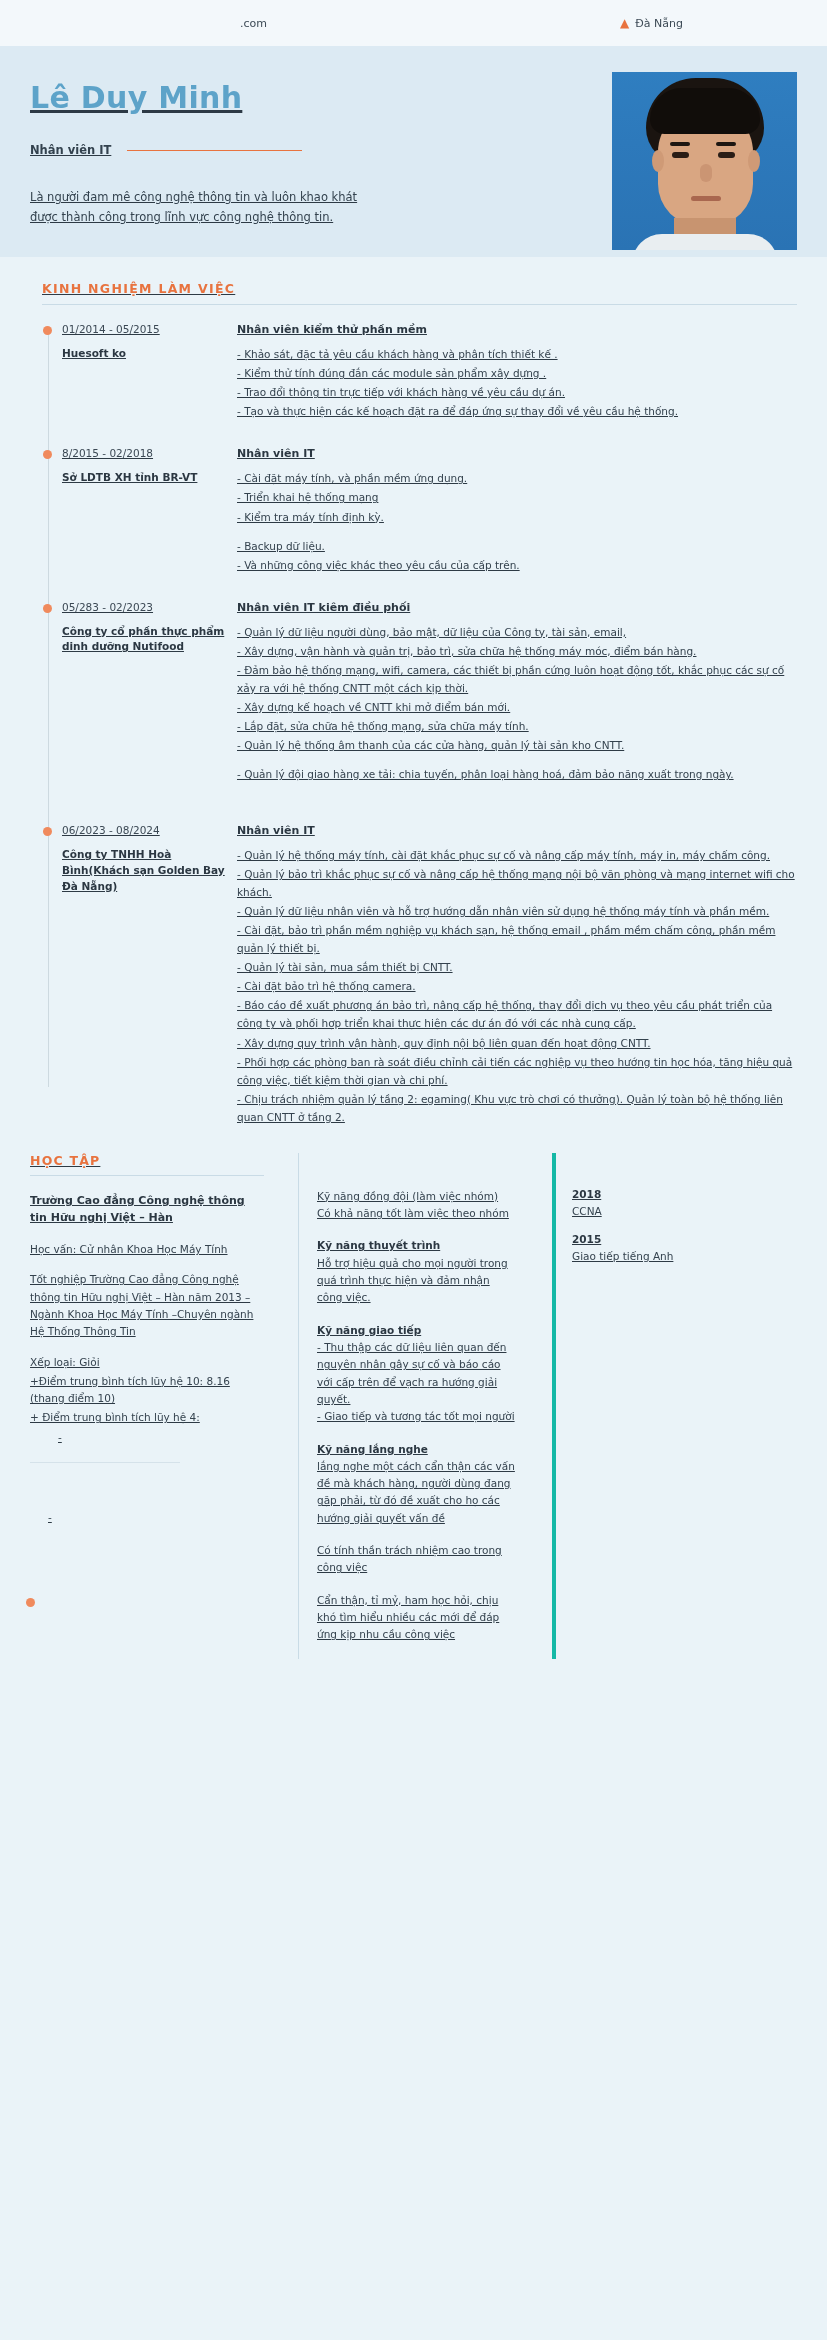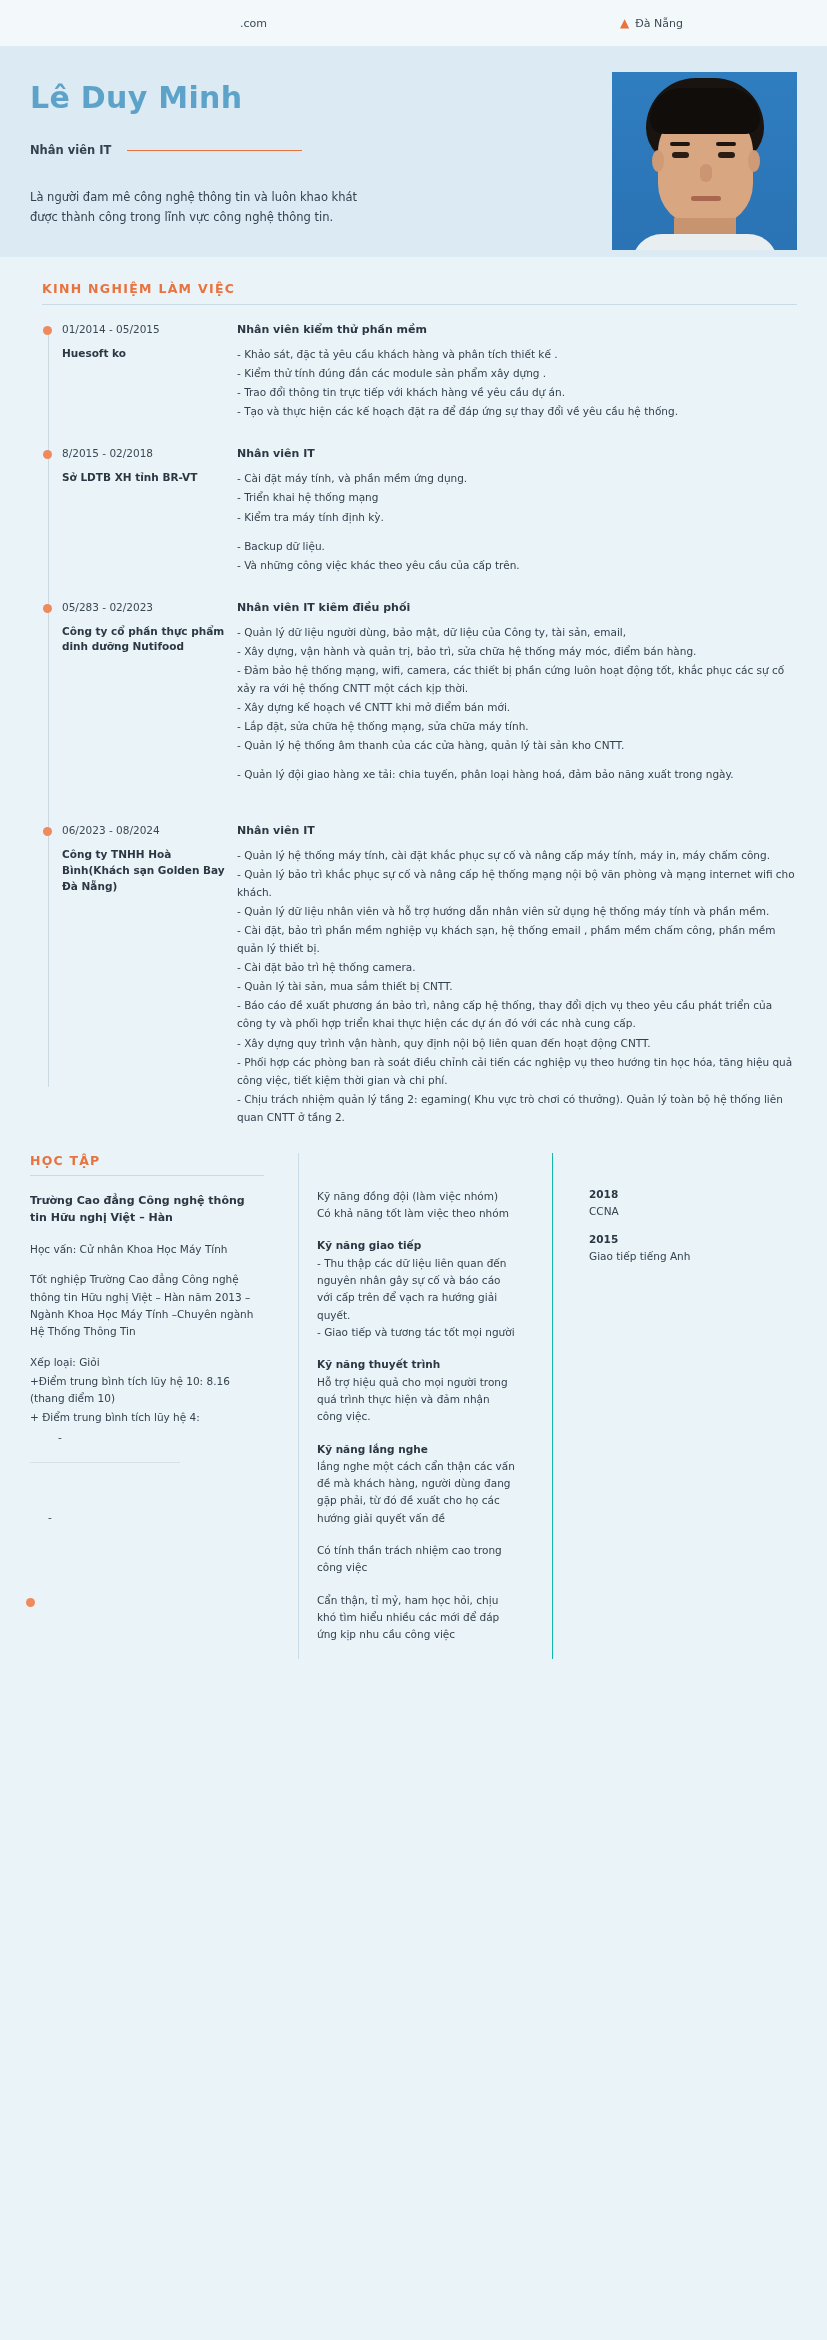--- a/index.html
+++ b/index.html
@@ -4,21 +4,21 @@
 <style>
   * { box-sizing: border-box; }
   html, body { margin:0; padding:0; }
   body {
     width: 827px;
     background: #eaf3f8;
     font-family: "DejaVu Sans", "Liberation Sans", sans-serif;
     color: #2d3a45;
     font-size: 11px;
   }
-  .page { width: 827px; position: relative; background:#eaf3f8; }
+  .page { width: 827px; position: relative; background:#eaf3f8;text-decoration:underline; }
 
   
   .topbar {
     height: 46px;
     background: #f3f8fb;
     display: flex;
     align-items: center;
     position: relative;
   }
   .topbar .domain {
@@ -180,21 +180,21 @@
 
   
   .bottom {
     display: flex;
     gap: 16px;
     padding: 0 30px 30px 30px;
   }
   .col { position: relative; }
   .col-edu { width: 252px; flex:0 0 252px; padding-right: 18px; }
   .col-skills { width: 238px; flex:0 0 238px; padding: 0 18px; border-left: 1px solid #c9dbe6; }
-  .col-cert { flex:1; padding-left: 36px; border-left: 1px solid #14b8a6; }
+  .col-cert { flex:1; padding-left: 16px; border-left: 4px solid #14b8a6; }
   .bottom-title {
     font-size: 12.5px; font-weight: bold; letter-spacing: 1.2px;
     color: #e8733f; padding-bottom: 7px;
   }
   .bottom-rule { height:1px; background:#c9dbe6; margin-bottom:16px; }
   .spacer-title { height: 35px; }
 
   .edu-school { font-size: 11px; font-weight: bold; line-height:1.6; color:#2b3742; margin-bottom: 14px; }
   .edu-line { font-size: 10.5px; line-height: 1.65; color:#34424e; margin-bottom: 13px; }
   .edu-dot {
@@ -319,22 +319,22 @@
           <div class="job-date">06/2023 - 08/2024</div>
           <div class="job-company">Công ty TNHH Hoà Bình(Khách sạn Golden Bay Đà Nẵng)</div>
         </div>
         <div class="job-right">
           <div class="job-title">Nhân viên IT</div>
           <div class="bullets">
             <div>- Quản lý hệ thống máy tính, cài đặt khắc phục sự cố và nâng cấp máy tính, máy in, máy chấm công.</div>
             <div>- Quản lý bảo trì khắc phục sự cố và nâng cấp hệ thống mạng nội bộ văn phòng và mạng internet wifi cho khách.</div>
             <div>- Quản lý dữ liệu nhân viên và hỗ trợ hướng dẫn nhân viên sử dụng hệ thống máy tính và phần mềm.</div>
             <div>- Cài đặt, bảo trì phần mềm nghiệp vụ khách sạn, hệ thống email , phầm mềm chấm công, phần mềm quản lý thiết bị.</div>
+            <div>- Quản lý tài sản, mua sắm thiết bị CNTT.</div>
             <div>- Cài đặt bảo trì hệ thống camera.</div>
-            <div>- Quản lý tài sản, mua sắm thiết bị CNTT.</div>
             <div>- Báo cáo đề xuất phương án bảo trì, nâng cấp hệ thống, thay đổi dịch vụ theo yêu cầu phát triển của công ty và phối hợp triển khai thực hiện các dự án đó với các nhà cung cấp.</div>
             <div>- Xây dựng quy trình vận hành, quy định nội bộ liên quan đến hoạt động CNTT.</div>
             <div>- Phối hợp các phòng ban rà soát điều chỉnh cải tiến các nghiệp vụ theo hướng tin học hóa, tăng hiệu quả công việc, tiết kiệm thời gian và chi phí.</div>
             <div>- Chịu trách nhiệm quản lý tầng 2: egaming( Khu vực trò chơi có thưởng). Quản lý toàn bộ hệ thống liên quan CNTT ở tầng 2.</div>
           </div>
         </div>
       </div>
 
     </div>
   </div>
@@ -356,27 +356,27 @@
       <div class="edu-line" style="margin-left:18px;margin-top:46px;">-</div>
     </div>
 
     <div class="col col-skills">
       <div class="spacer-title"></div>
       <div class="skill-block">
         <div style="white-space:pre-line;">Kỹ năng đồng đội (làm việc nhóm)
 Có khả năng tốt làm việc theo nhóm</div>
       </div>
       <div class="skill-block">
+        <div class="skill-head">Kỹ năng thuyết trình</div>
+        <div style="white-space:pre-line;">Hỗ trợ hiệu quả cho mọi người trong quá trình thực hiện và đảm nhận công việc.</div>
+      </div>
+      <div class="skill-block">
         <div class="skill-head">Kỹ năng giao tiếp</div>
         <div style="white-space:pre-line;">- Thu thập các dữ liệu liên quan đến nguyên nhân gây sự cố và báo cáo với cấp trên để vạch ra hướng giải quyết.
 - Giao tiếp và tương tác tốt mọi người</div>
-      </div>
-      <div class="skill-block">
-        <div class="skill-head">Kỹ năng thuyết trình</div>
-        <div style="white-space:pre-line;">Hỗ trợ hiệu quả cho mọi người trong quá trình thực hiện và đảm nhận công việc.</div>
       </div>
       <div class="skill-block">
         <div class="skill-head">Kỹ năng lắng nghe</div>
         <div style="white-space:pre-line;">lắng nghe một cách cẩn thận các vấn đề mà khách hàng, người dùng đang gặp phải, từ đó đề xuất cho họ các hướng giải quyết vấn đề</div>
       </div>
       <div class="skill-block">
         <div style="white-space:pre-line;">Có tính thần trách nhiệm cao trong công việc</div>
       </div>
       <div class="skill-block">
         <div style="white-space:pre-line;">Cẩn thận, tỉ mỷ, ham học hỏi, chịu khó tìm hiểu nhiều các mới để đáp ứng kịp nhu cầu công việc</div>

